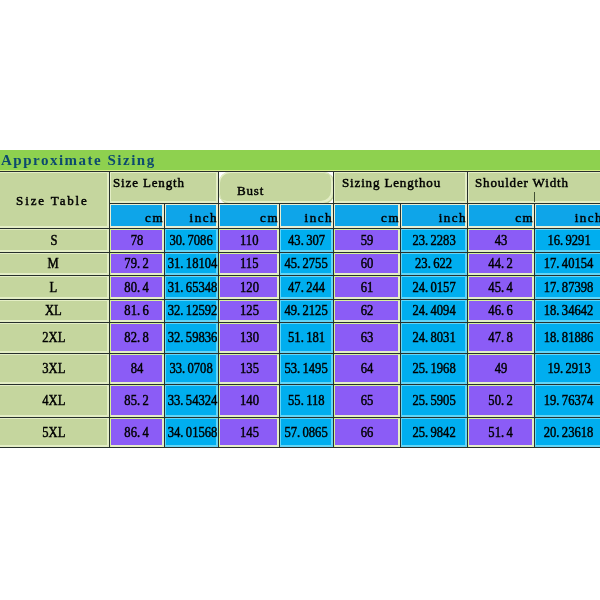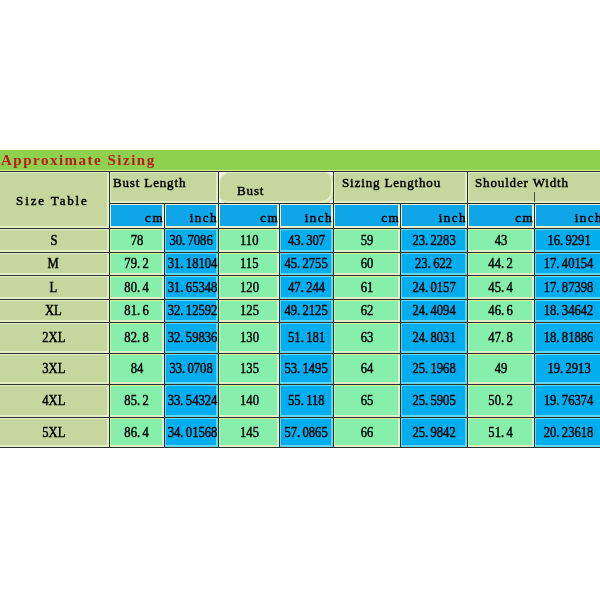--- a/index.html
+++ b/index.html
@@ -6,39 +6,39 @@
   body{width:600px;height:600px;overflow:hidden;
        font-family:"DejaVu Serif Condensed","DejaVu Serif",serif;
        -webkit-font-smoothing:none;}
   #sheet{position:absolute;left:0;top:0;width:600px;height:600px;background:#fff;}
 
   #title-band{position:absolute;left:0;top:150px;width:600px;height:21px;
               background:#8ED14F;overflow:hidden;
               box-shadow:inset 0 -1px 0 #d6f08a;}
   #title-text{position:absolute;left:1px;top:0px;font-family:"Liberation Serif",serif;
               font-size:15px;font-weight:bold;
-              color:#b91c1c;letter-spacing:1.5px;line-height:20px;white-space:nowrap;}
+              color:#0c4a6e;letter-spacing:1.5px;line-height:20px;white-space:nowrap;}
 
   #grid{position:absolute;left:-3px;top:171px;width:606px;overflow:hidden;}
   #grid-artifact{position:absolute;left:537px;top:21px;width:1px;height:10px;
                  background:#2c3a22;opacity:0.85;}
   table{width:606px;border-collapse:collapse;table-layout:fixed;border-spacing:0;}
   col.w0{width:112px;} col.w1{width:55px;} col.w2{width:54px;} col.w3{width:61px;}
   col.w4{width:54px;} col.w5{width:67px;} col.w6{width:67px;} col.w7{width:67px;}
   col.w8{width:69px;}
   td{padding:0;margin:0;text-align:center;vertical-align:middle;
      font-family:"Liberation Serif",serif;
      font-size:14px;font-weight:normal;color:#000;letter-spacing:0px;-webkit-text-stroke:0.45px #000;
      border:1px solid #27302c;white-space:nowrap;overflow:hidden;
      box-shadow:inset 1px 1px 0 #e4eec6, inset -2px -2px 0 #e4eec6;}
   td .dot{letter-spacing:2.6px;}
   td .sq{display:inline-block;transform:scaleX(0.9);transform-origin:center;}
   .c-hdr{background:#0ea5e9;box-shadow:inset 1px 1px 0 #e8eed2, inset -2px -2px 0 #e8eed2;text-align:right;}
   .c-size{background:#C5D69E;}
-  .c-cm{background:#86efac;box-shadow:inset 1px 1px 0 #d6f19a, inset -2px -2px 0 #e4eec6;}
+  .c-cm{background:#8b5cf6;box-shadow:inset 1px 1px 0 #d6f19a, inset -2px -2px 0 #e4eec6;}
   .c-inch{background:#00AEEF;box-shadow:inset 1px 1px 0 #63d5f7, inset -2px -2px 0 #63d5f7;text-align:center;}
   
   .c-grp{background:#C5D69E;text-align:left;vertical-align:top;
          font-size:13px;letter-spacing:0.85px;padding:6px 0 0 6px;}
   .c-grp.g0{padding:3px 0 0 3px;}
   .c-grp.g1{padding:11px 0 0 18px;border-radius:10px;}
   .c-grp.g2{padding:3px 0 0 8px;}
   .c-grp.g3{padding:3px 0 0 7px;}
   .c-unit{font-size:13px;letter-spacing:1.5px;text-indent:1.5px;padding-top:3px;}
   .c-sizehdr{font-size:13px;letter-spacing:1.85px;text-indent:-2.2px;padding-top:2px;}
@@ -65,21 +65,21 @@
           <col class="w3">
           <col class="w4">
         <col class="w5">
           <col class="w6">
           <col class="w7">
           <col class="w8">
       </colgroup>
       <tbody id="tbody">
           <tr class="rh1">
             <td class="c-size c-sizehdr" rowspan="2">Size Table</td>
-            <td class="c-grp g0" colspan="2">Bust Length</td>
+            <td class="c-grp g0" colspan="2">Size Length</td>
             <td class="c-grp g1" colspan="2">Bust</td>
             <td class="c-grp g2" colspan="2">Sizing Lengthou</td>
             <td class="c-grp g3" colspan="2">Shoulder Width</td>
           </tr>
           <tr class="rh2">
             <td class="c-hdr c-unit">cm</td>
             <td class="c-hdr c-unit">inch</td>
             <td class="c-hdr c-unit">cm</td>
             <td class="c-hdr c-unit">inch</td>
             <td class="c-hdr c-unit">cm</td>

